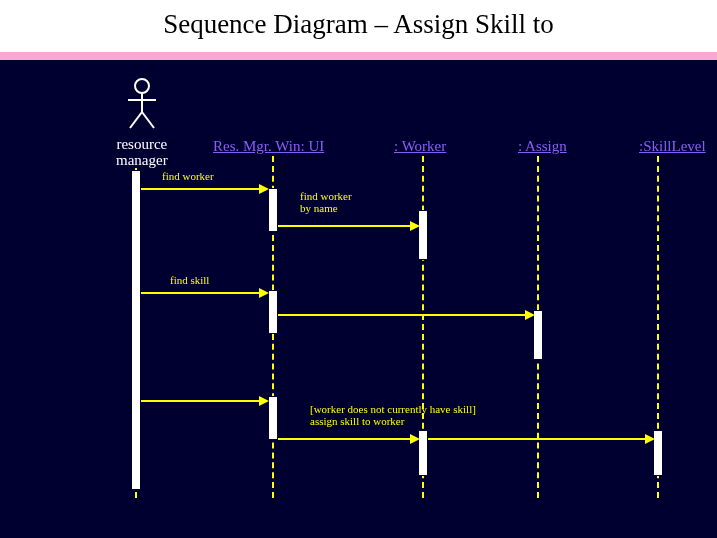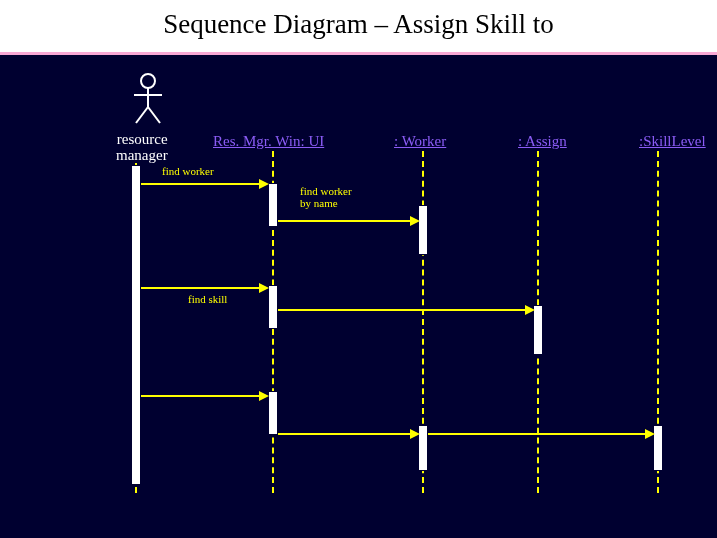--- a/index.html
+++ b/index.html
@@ -8,36 +8,36 @@
     height: 538px;
     background: #000030;
     font-family: "Times New Roman", Times, serif;
     position: relative;
     overflow: hidden;
   }
   .header {
     background: #ffffff;
     text-align: center;
     padding: 8px 0 10px 0;
-    border-bottom: 3px solid #f9a8d4;
+    border-bottom: 8px solid #f9a8d4;
     font-family: Liberation Serif, serif;
   }
   .title {
     font-size: 27px;
     color: #000000;
     line-height: 1.25;
   }
   .diagram {
     position: relative;
     width: 100%;
     height: 440px;
   }
   .actor {
     position: absolute;
-    text-align: right;
+    text-align: center;
   }
   .actor-figure {
     display: inline-block;
   }
   .actor-label {
     color: #ffffff;
     font-size: 15px;
     margin-top: 2px;
     line-height: 1.1;
   }
@@ -132,29 +132,33 @@
   <div class="msg-line" style="left:141px; top:128px; width:120px;"></div>
   <div class="msg-arrow-right" style="left:259px; top:124px;"></div>
 
   <div class="msg-label" style="left:300px; top:130px; text-align:left;">
     <span>find worker</span><br>
     <span>by name</span>
   </div>
   <div class="msg-line" style="left:278px; top:165px; width:134px;"></div>
   <div class="msg-arrow-right" style="left:410px; top:161px;"></div>
 
-  <div class="msg-label" style="left:188px; top:214px;margin-top:24px;">find skill</div>
+  <div class="msg-label" style="left:170px; top:214px;">find skill</div>
   <div class="msg-line" style="left:141px; top:232px; width:120px;"></div>
   <div class="msg-arrow-right" style="left:259px; top:228px;"></div>
 
   <div class="msg-line" style="left:278px; top:254px; width:249px;"></div>
   <div class="msg-arrow-right" style="left:525px; top:250px;"></div>
 
   <div class="msg-line" style="left:141px; top:340px; width:120px;"></div>
   <div class="msg-arrow-right" style="left:259px; top:336px;"></div>
 
+  <div class="msg-label" style="left:310px; top:343px;">
+    <span>[worker does not currently have skill]</span><br>
+    <span>assign skill to worker</span>
+  </div>
   <div class="msg-line" style="left:278px; top:378px; width:134px;"></div>
   <div class="msg-arrow-right" style="left:410px; top:374px;"></div>
 
   <div class="msg-line" style="left:428px; top:378px; width:219px;"></div>
   <div class="msg-arrow-right" style="left:645px; top:374px;"></div>
 
 </div>
 
 </body></html>

